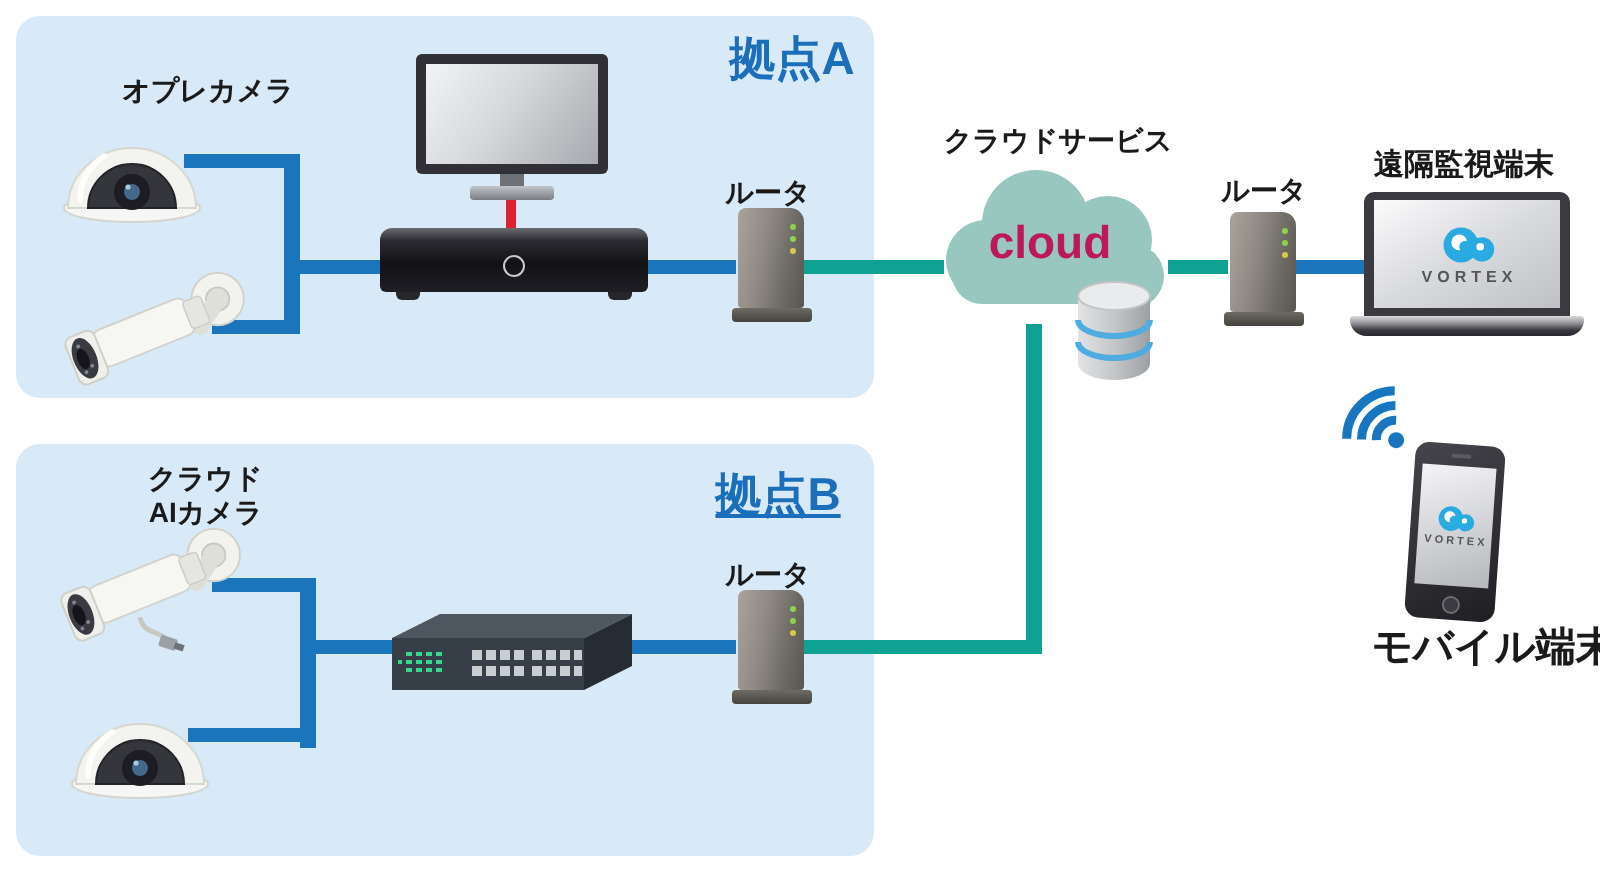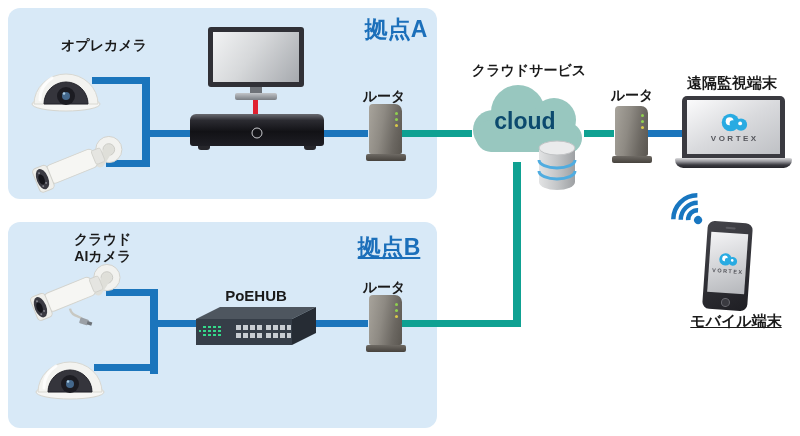--- a/index.html
+++ b/index.html
@@ -35,21 +35,21 @@
   .router{width:40px;height:57px;}
   .router-body{position:absolute;left:3px;top:0;width:33px;height:50px;border-radius:4px 7px 2px 2px;
     background:linear-gradient(100deg,#A8A49C 0%,#8E8A83 40%,#6B6761 75%,#5A5650 100%);}
   .router-led{position:absolute;right:4px;top:8px;width:3px;height:3px;border-radius:50%;background:#8FD14F;
     box-shadow:0 6px 0 #8FD14F,0 12px 0 #D9C84A;}
   .router-base{position:absolute;left:0;bottom:0;width:40px;height:7px;border-radius:2px;
     background:linear-gradient(#6E6A64,#46423D);}
 
   
   .cloud-wrap{width:126px;height:88px;}
-  .cloud-text{position:absolute;left:0;top:30px;width:118px;text-align:center;color:#0c4a6e;
+  .cloud-text{position:absolute;left:0;top:30px;width:118px;text-align:center;color:#be185d;
     font-size:23px;font-weight:bold;z-index:3;}
 
   
   .laptop{width:117px;height:74px;}
   .laptop-screen{margin:0 auto;width:103px;height:62px;background:#3A3A40;border-radius:5px 5px 0 0;
     padding:4px 5px;box-sizing:border-box;}
   .laptop-display{width:100%;height:100%;background:linear-gradient(150deg,#FBFBFC 0%,#D9DADD 50%,#BFC1C5 100%);
     display:flex;align-items:center;justify-content:center;}
   .laptop-base{width:117px;height:10px;border-radius:2px 2px 9px 9px;
     background:linear-gradient(#DCDCDE 0%,#96969B 35%,#3A3A40 70%,#26262B 100%);}
@@ -220,21 +220,21 @@
           <circle cx="13" cy="12" r="10" fill="#29ABE2"></circle>
           <circle cx="25" cy="14.5" r="7" fill="#29ABE2"></circle>
           <circle cx="12" cy="10.5" r="4.5" fill="#FFFFFF"></circle>
           <circle cx="15.5" cy="13" r="3.5" fill="#29ABE2"></circle>
           <circle cx="24" cy="13" r="2.2" fill="#FFFFFF"></circle>
         </svg>
         <div class="vortex-text">VORTEX</div>
       </div>
     </div>
   </div>
-  <div class="lbl" style="left:686px;top:312px;width:100px;font-size:15px;text-decoration:underline;">モバイル端末</div>
+  <div class="lbl" style="left:686px;top:312px;width:100px;font-size:20px;">モバイル端末</div>
 
   <div class="site-title" style="left:349px;top:232px;width:80px;text-decoration:underline;">拠点B</div>
   <div class="lbl left" style="left:40px;top:231px;">
     <div>クラウド</div>
     <div>AIカメラ</div>
   </div>
 
   <svg class="dev" style="left:16px;top:262px;" width="106" height="68" viewBox="0 0 106 70">
     <circle cx="92" cy="16" r="13.5" fill="#F2F2EF" stroke="#D2D2CC"></circle>
     <circle cx="92" cy="16" r="6" fill="#E0E0DB" stroke="#CACAC4"></circle>
@@ -257,21 +257,20 @@
   <svg class="dev" style="left:34px;top:348px;" width="72" height="52" viewBox="0 0 72 52">
     <ellipse cx="36" cy="44" rx="34" ry="7" fill="#F6F6F4" stroke="#D5D5CF"></ellipse>
     <path d="M4,44 A32,30 0 0 1 68,44 Z" fill="#F3F3F0" stroke="#D8D8D2"></path>
     <path d="M14,44 A22,22 0 0 1 58,44 Z" fill="#35353C" stroke="#23232A"></path>
     <circle cx="36" cy="36" r="9" fill="#1C1C22"></circle>
     <circle cx="36" cy="36" r="4" fill="#44688C"></circle>
     <circle cx="34" cy="33.5" r="1.3" fill="#A9CBE2"></circle>
     <path d="M10,40 A27,26 0 0 1 22,18" stroke="#FFFFFF" stroke-width="3" fill="none" opacity="0.8" stroke-linecap="round"></path>
   </svg>
 
-  <div class="lbl" style="left:212px;top:287px;width:88px;font-size:15px;">PoEHUB</div>
   <svg class="dev" style="left:194px;top:303px;" width="124" height="44" viewBox="0 0 124 44">
     <polygon points="2,16 26,4 122,4 98,16" fill="#4E565F"></polygon>
     <polygon points="98,16 122,4 122,30 98,42" fill="#262C34"></polygon>
     <rect x="2" y="16" width="96" height="26" fill="#363E48"></rect>
     <g fill="#35D98A">
       <rect x="9" y="23" width="3" height="2"></rect>
         <rect x="14" y="23" width="3" height="2"></rect>
         <rect x="19" y="23" width="3" height="2"></rect>
         <rect x="24" y="23" width="3" height="2"></rect>
       <rect x="9" y="27" width="3" height="2"></rect>

